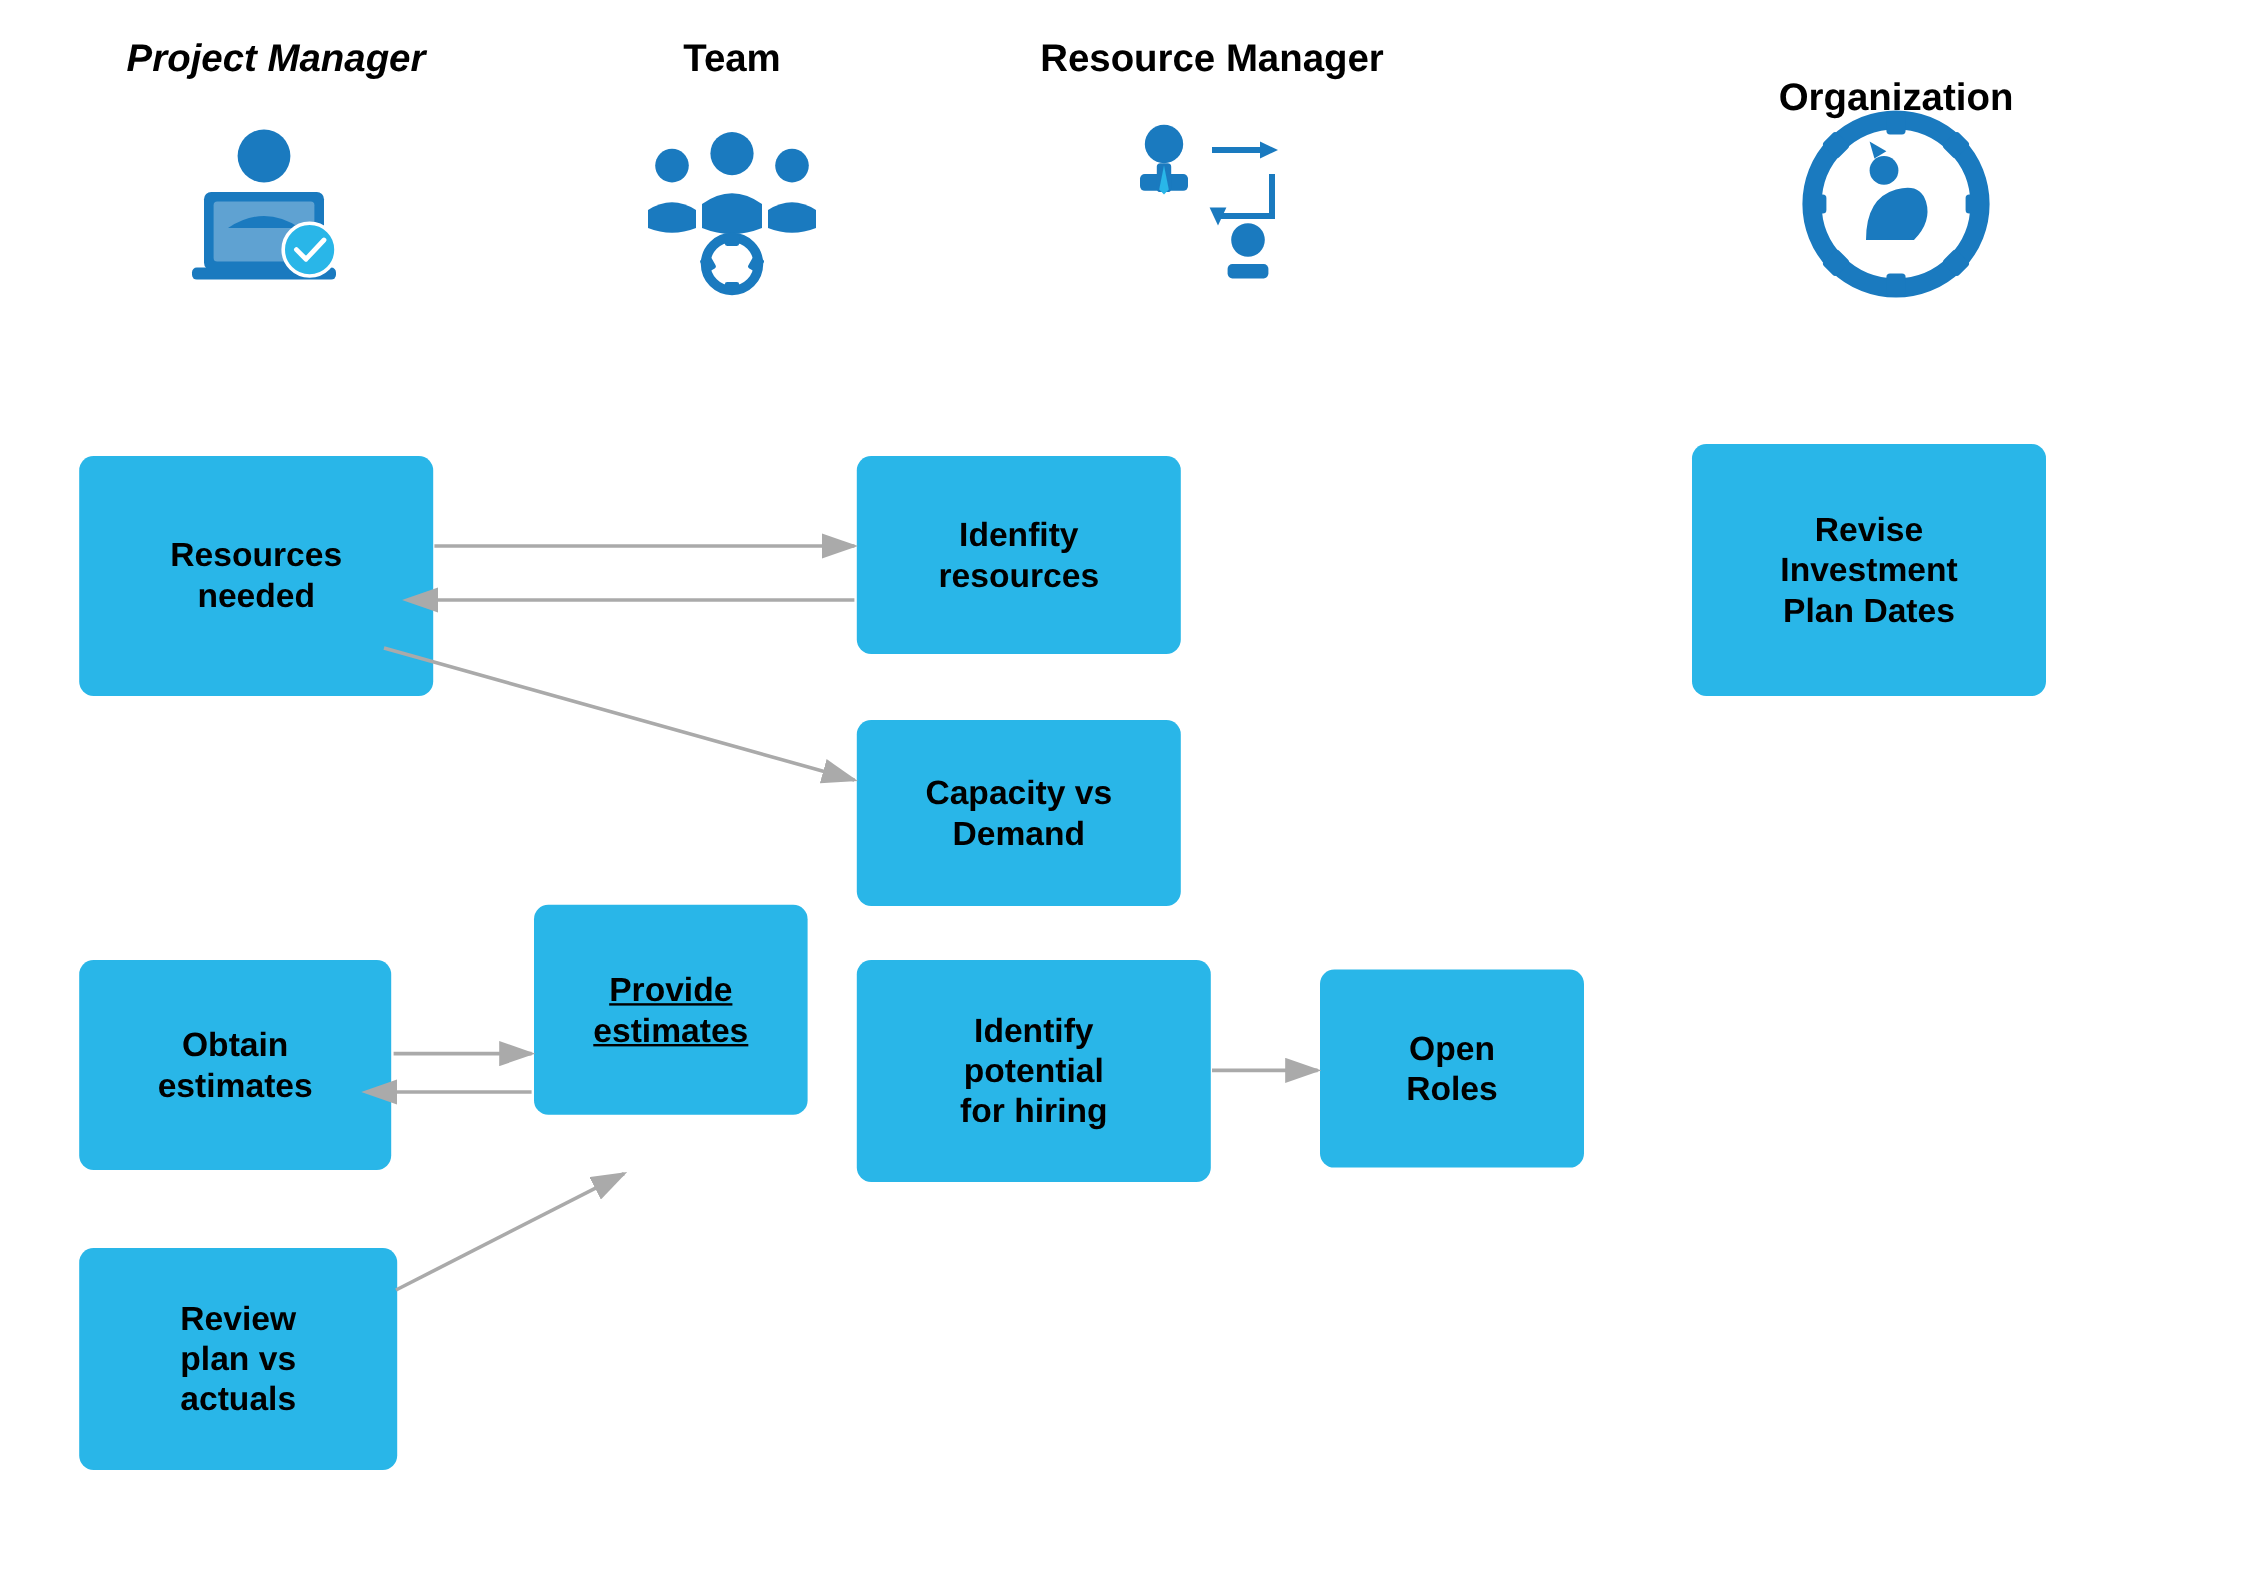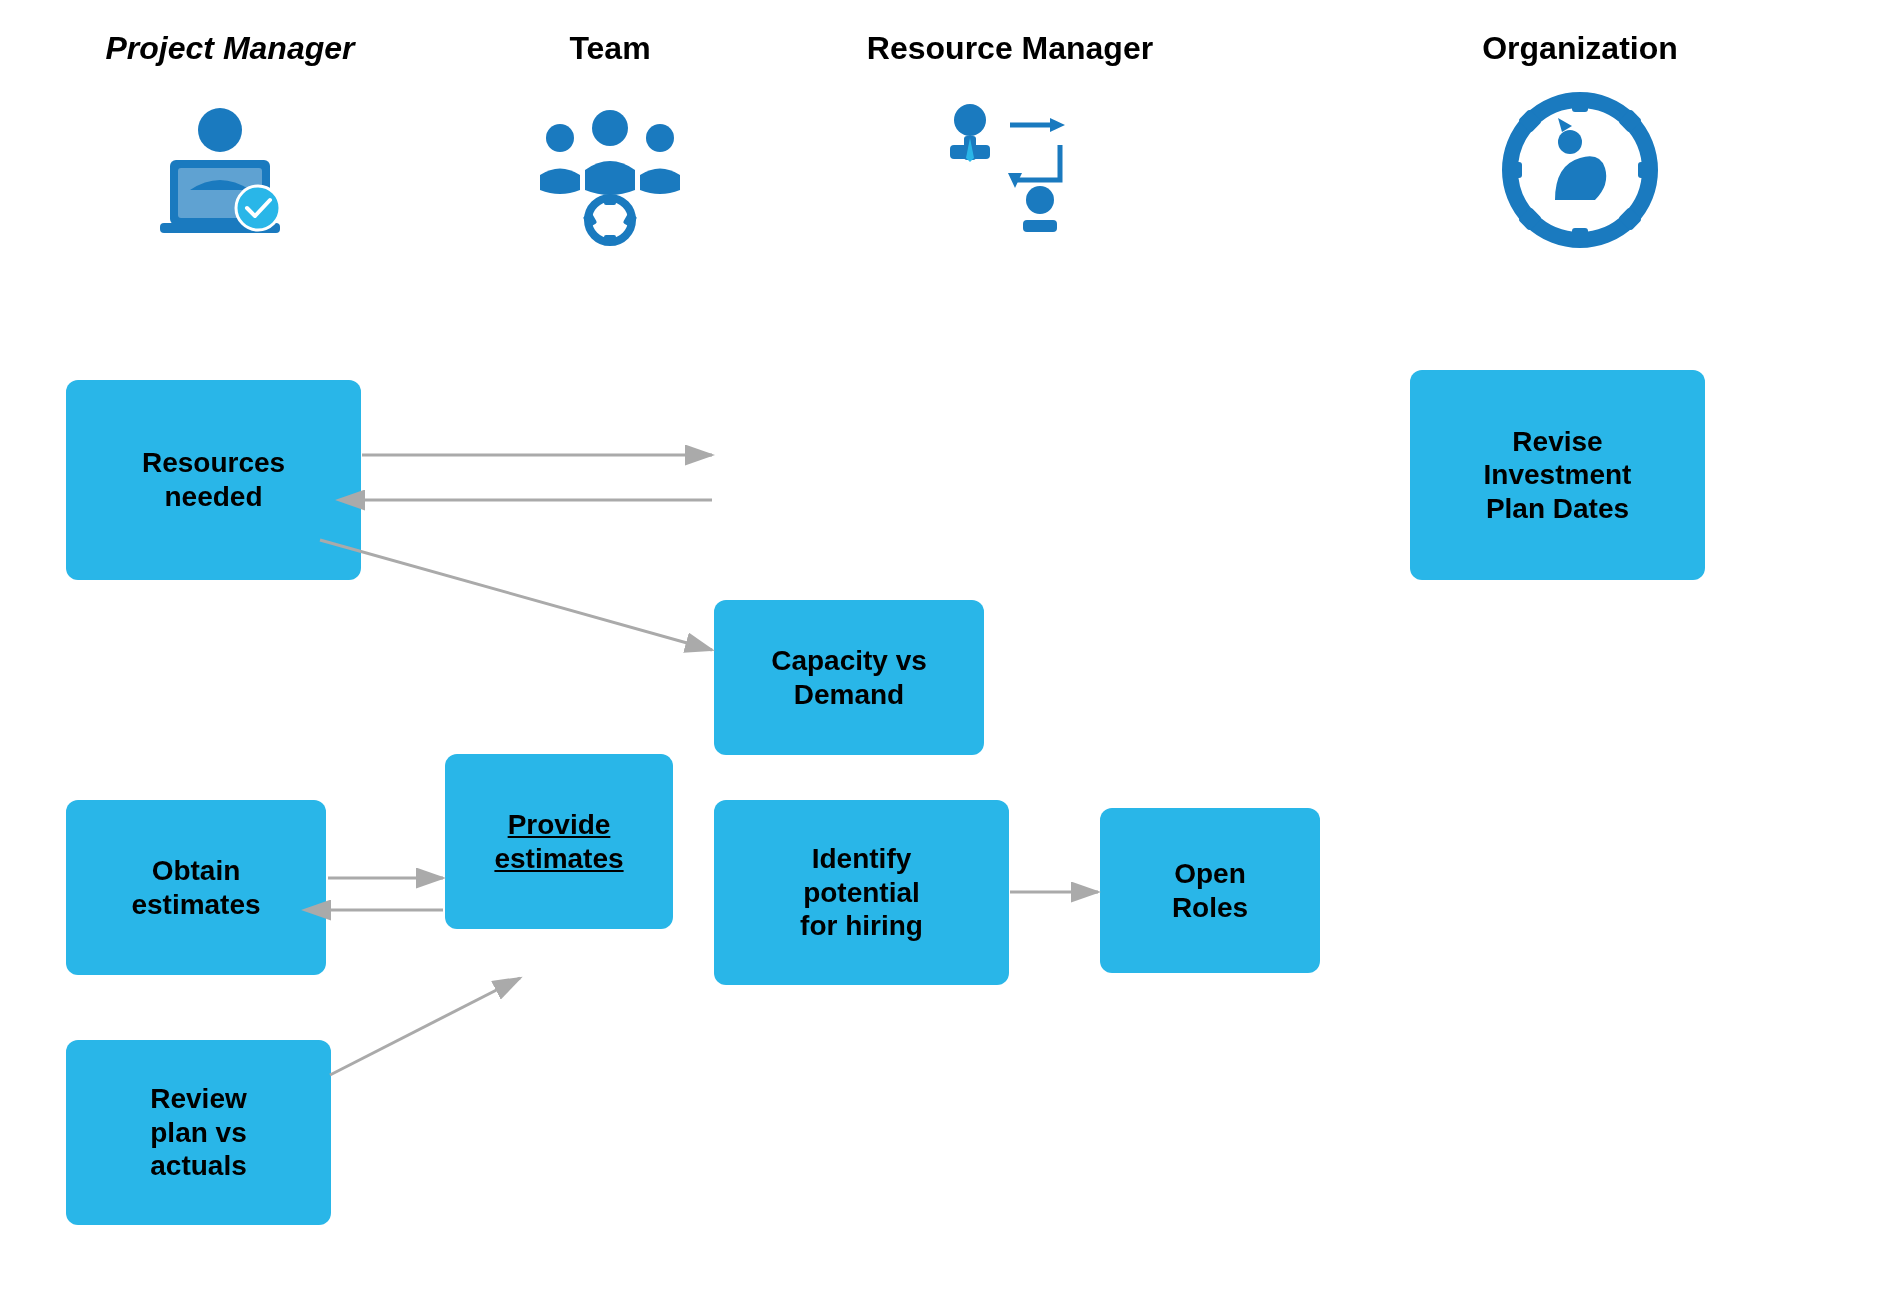--- a/index.html
+++ b/index.html
@@ -79,21 +79,21 @@
 
   <div class="col-header" style="left: 50px; width: 360px; font-style: italic;">
     <span>Project Manager</span>
   </div>
   <div class="col-header" style="left: 820px; width: 380px;">
     <span>Resource Manager</span>
   </div>
   <div class="col-header" style="left: 460px; width: 300px;">
     <span>Team</span>
   </div>
-  <div class="col-header" style="left: 1400px; width: 360px;">
+  <div class="col-header" style="left: 1400px; width: 360px; margin-top: 33px;">
     <span>Organization</span>
   </div>
 
   <div class="icon-area" style="left: 80px; width: 300px;">
     <svg class="icon-svg" viewBox="0 0 160 160" fill="#1a7abf">
 
       <rect x="20" y="70" width="100" height="65" rx="6" fill="#1a7abf"></rect>
       <rect x="28" y="78" width="84" height="50" rx="3" fill="#fff" opacity="0.3"></rect>
 
       <rect x="10" y="133" width="120" height="10" rx="4" fill="#1a7abf"></rect>
@@ -169,20 +169,24 @@
 
       <polygon points="62,42 58,28 72,36" fill="#1a7abf"></polygon>
     </svg>
   </div>
 
   <div class="box" style="left: 66px; top: 380px; width: 295px; height: 200px;">
     <span style="white-space: pre-line;">Resources
 needed</span>
   </div>
 
+  <div class="box" style="left: 714px; top: 380px; width: 270px; height: 165px;">
+    <span style="white-space: pre-line;">Idenfity
+resources</span>
+  </div>
 
   <div class="box" style="left: 714px; top: 600px; width: 270px; height: 155px;">
     <span style="white-space: pre-line;">Capacity vs
 Demand</span>
   </div>
 
   <div class="box" style="left: 1410px; top: 370px; width: 295px; height: 210px;">
     <span style="white-space: pre-line;">Revise
 Investment
 Plan Dates</span>

